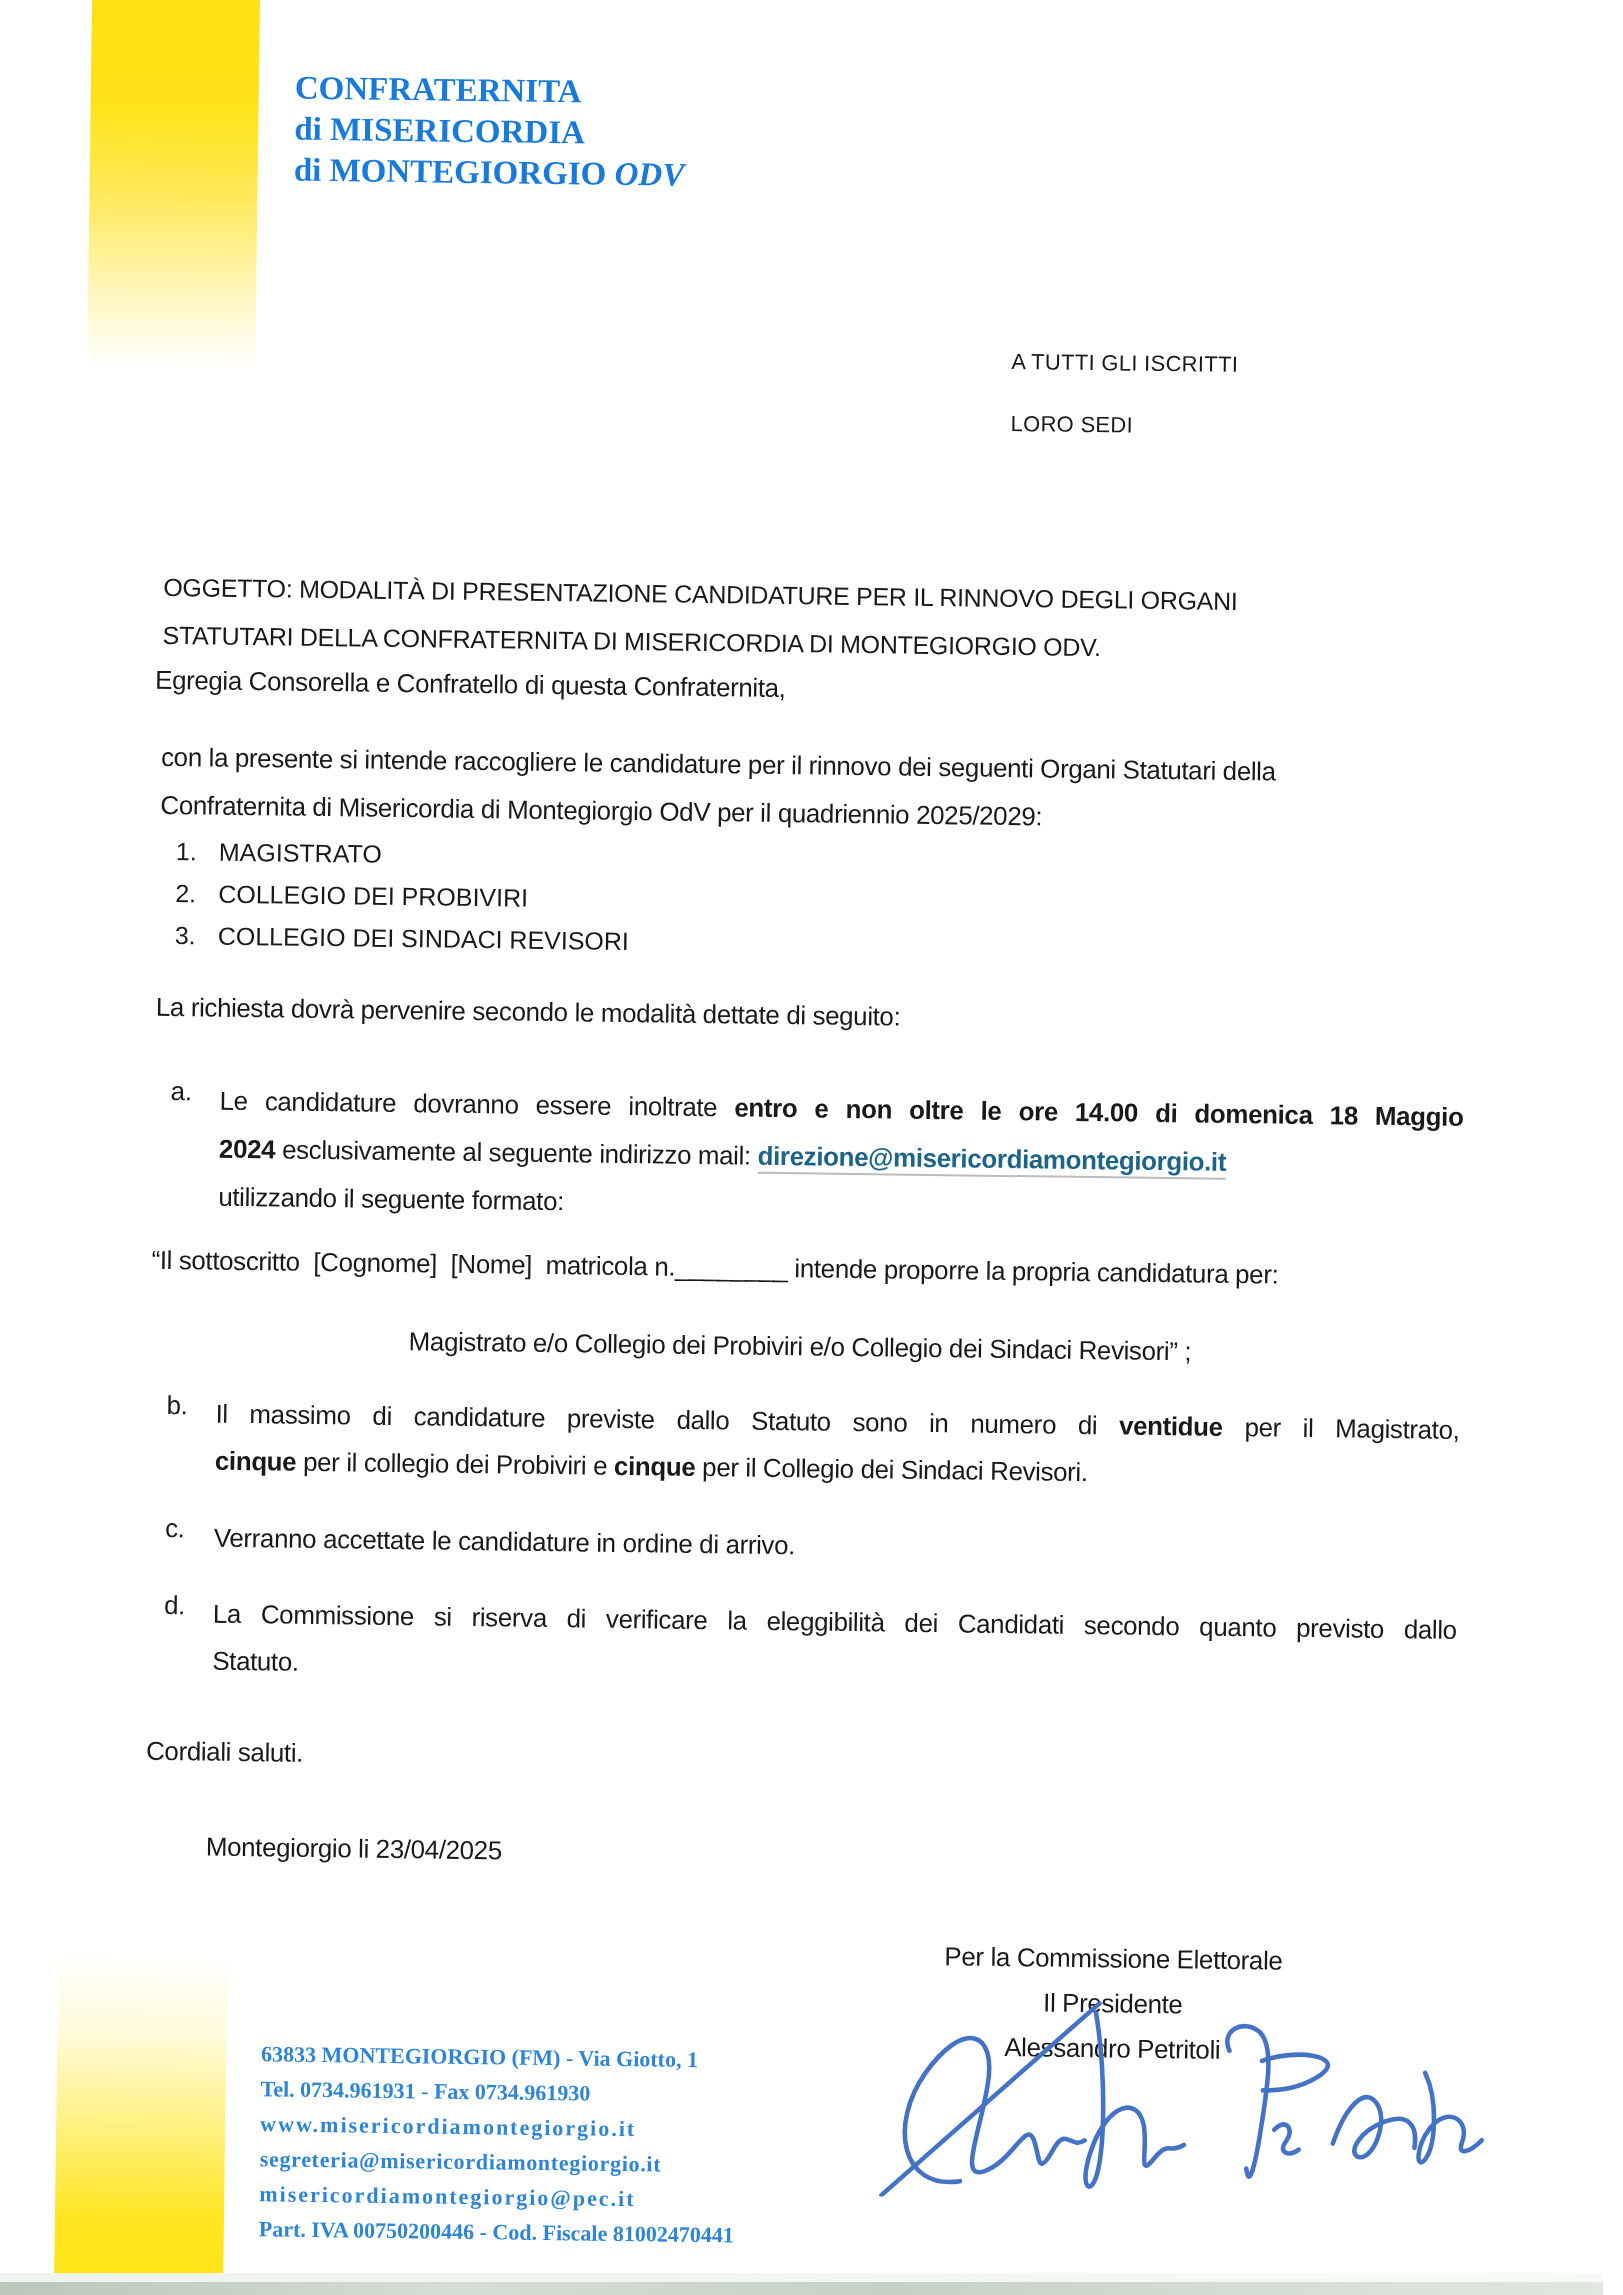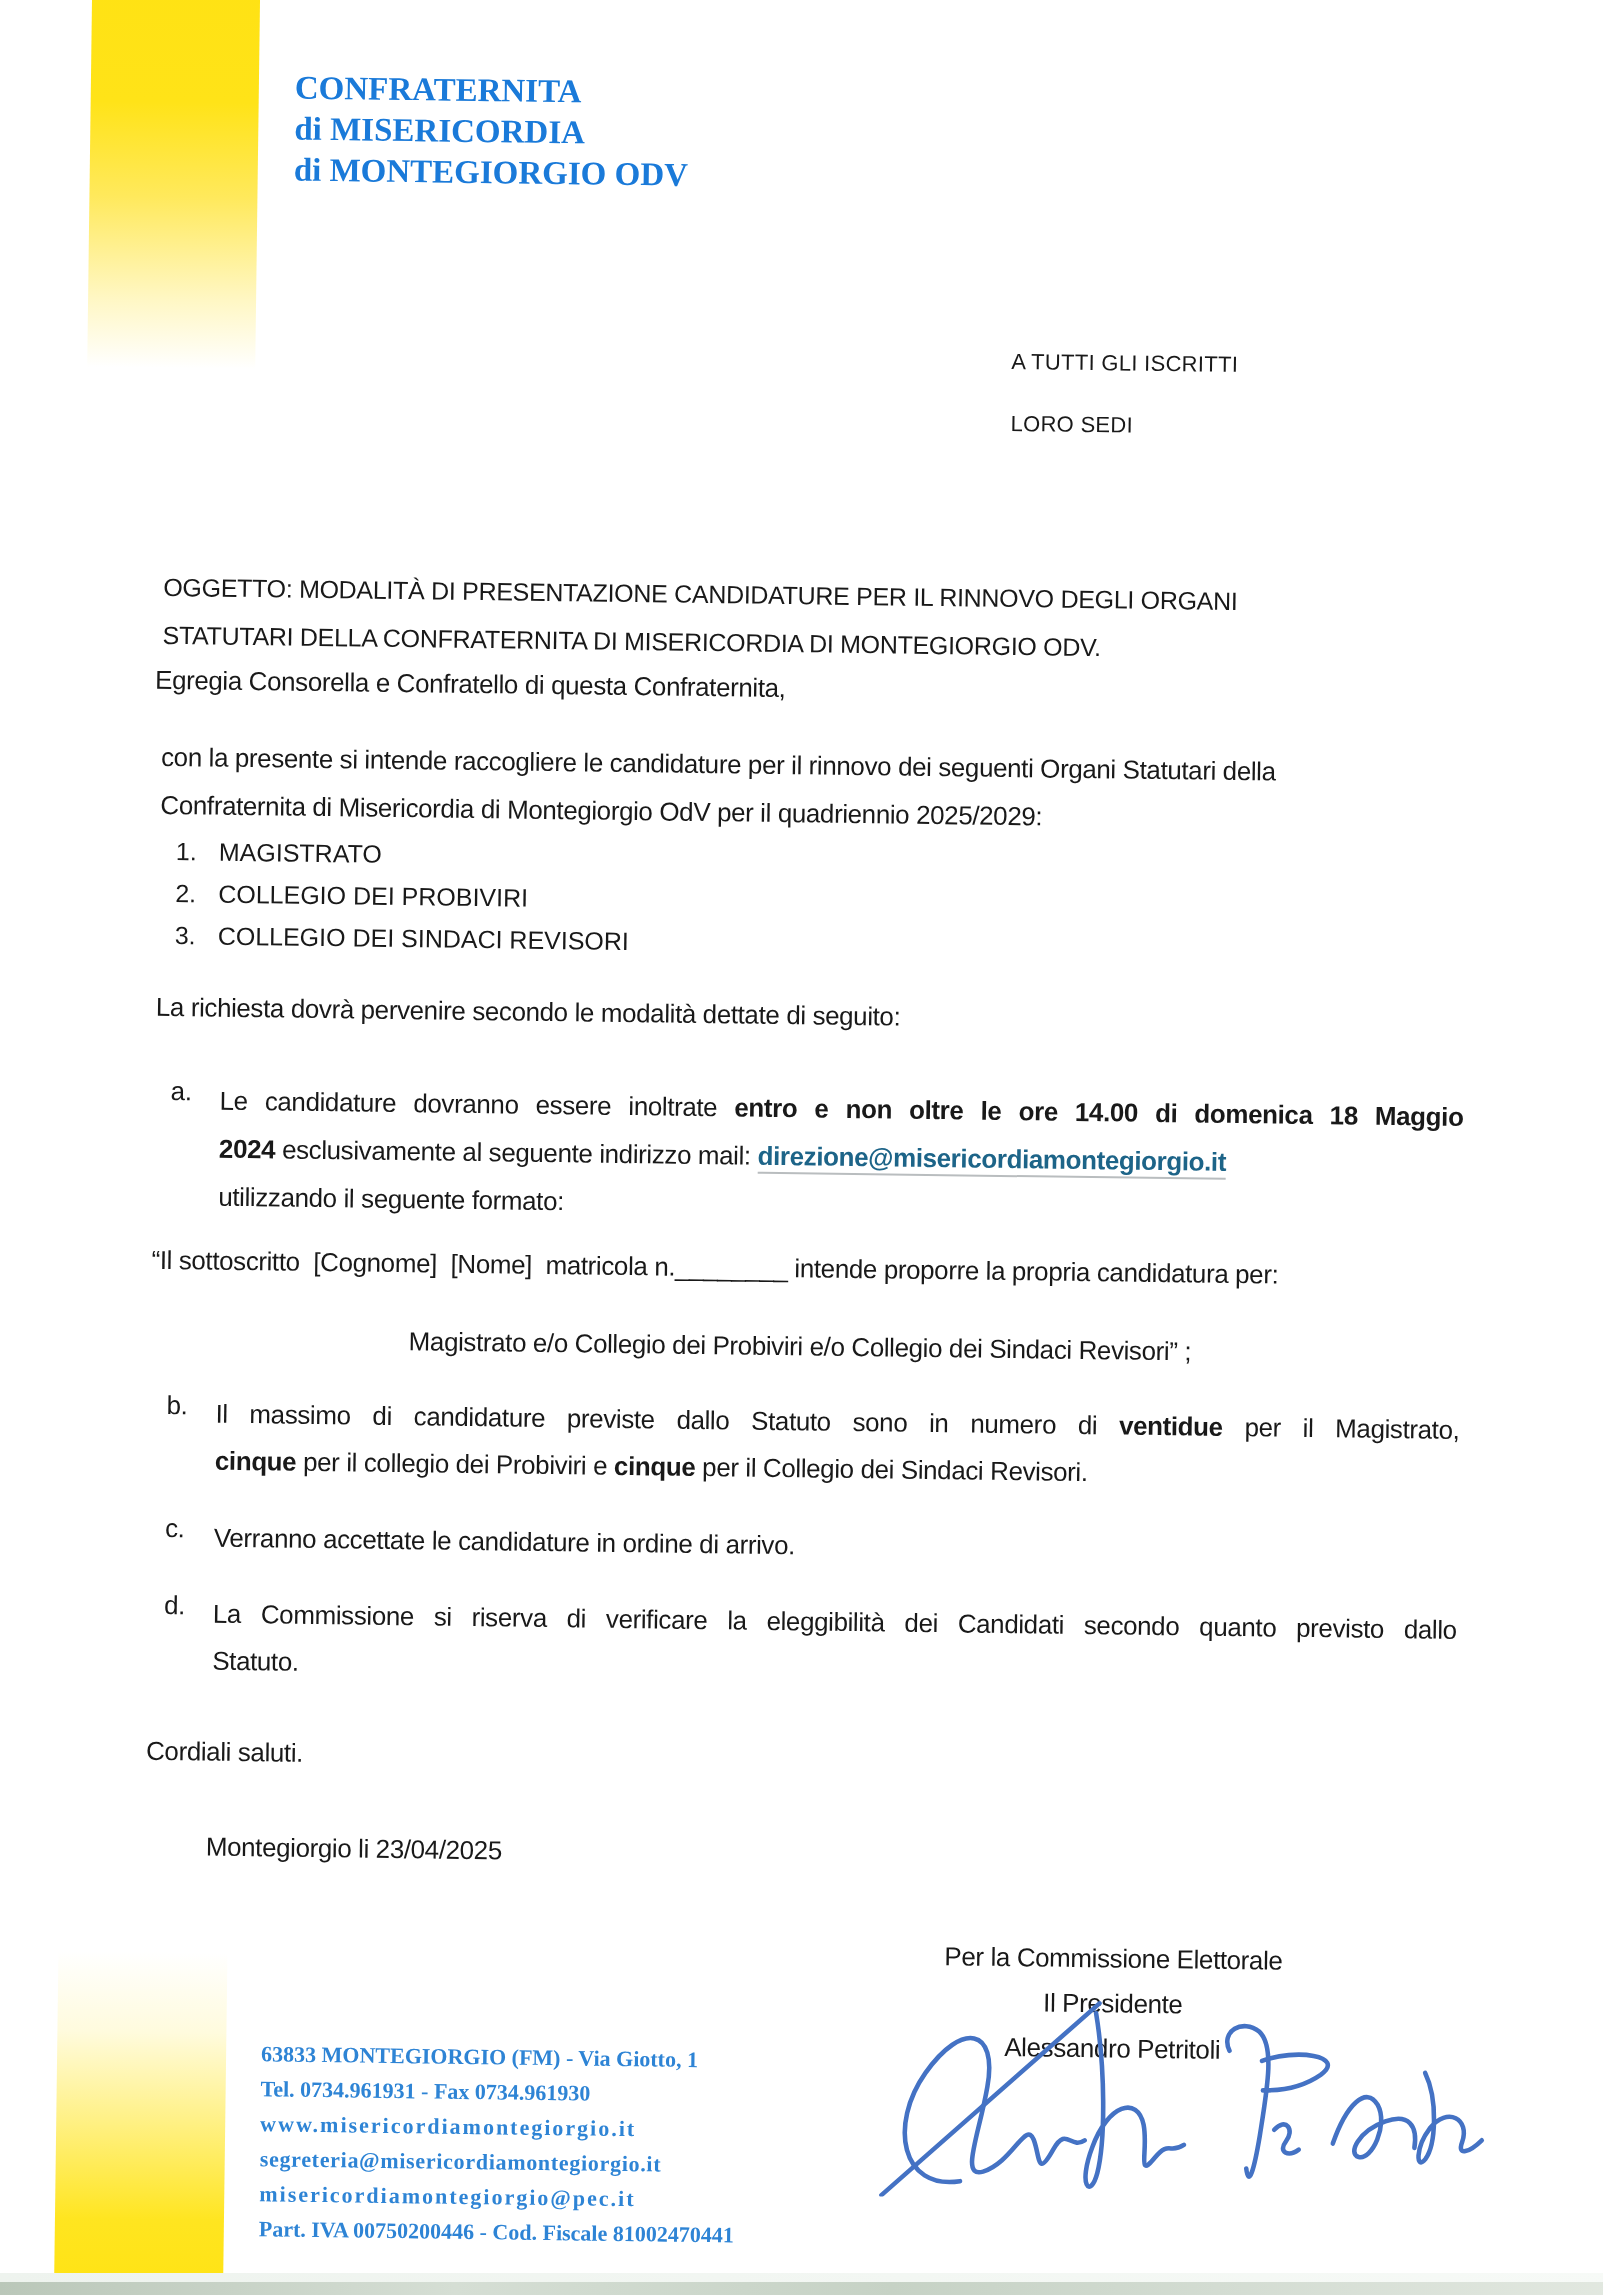--- a/index.html
+++ b/index.html
@@ -9,21 +9,21 @@
         transform:rotate(0.75deg);transform-origin:98px 0px;}
   .abs{position:absolute;}
   
   .band-top{left:92px;top:-13px;width:168px;height:380px;
     background:linear-gradient(180deg,#ffe214 0%,#ffe318 30%,#ffe95c 55%,#fff7c4 82%,rgba(255,255,255,0) 100%);}
   .band-bottom{left:84px;top:1951px;width:169px;height:335px;
     background:linear-gradient(180deg,rgba(255,255,255,0) 0%,#fffbdd 24%,#ffef76 55%,#ffe520 80%,#ffe314 100%);}
   
   .org{left:296px;top:65px;font-family:"Liberation Serif",serif;font-weight:bold;
        color:#1a7ad9;font-size:33px;line-height:41px;white-space:nowrap;}
-  .org .it{}
+  .org .it{font-style:italic;}
   
   .recipient{left:1016px;top:319px;font-size:22px;line-height:62px;letter-spacing:0.3px;white-space:nowrap;}
   
   .body-t{font-size:26px;letter-spacing:-0.4px;}
   .subject{left:171px;top:562px;width:1309px;font-size:25px;line-height:48px;letter-spacing:-0.3px;}
   .salutation{left:164px;top:664px;}
   .intro{left:171px;top:732px;width:1309px;line-height:48px;}
   .organ-list{left:187px;top:829px;font-size:25px;line-height:42px;letter-spacing:0;}
   .organ-list .row{white-space:pre;}
   .organ-list .num{display:inline-block;width:43px;}

